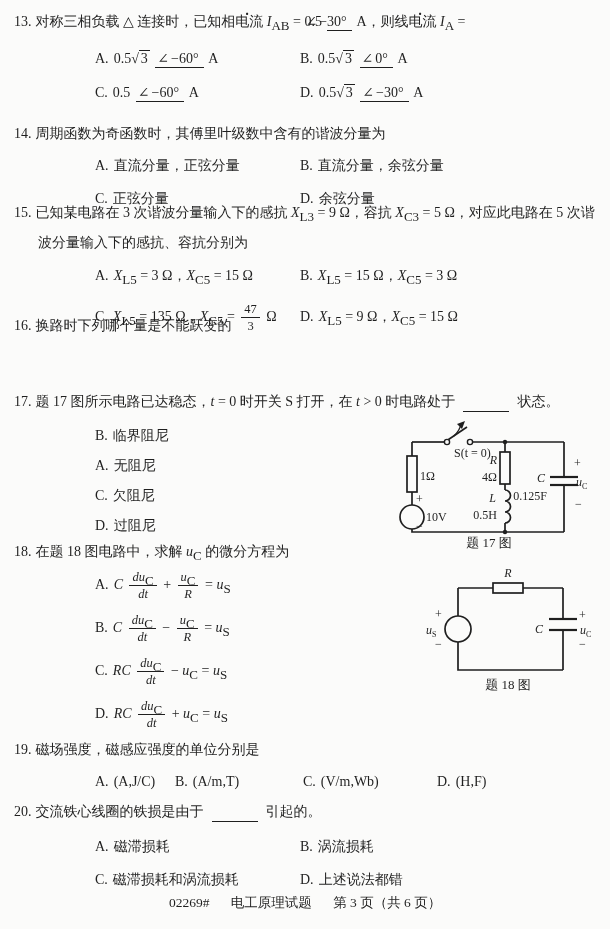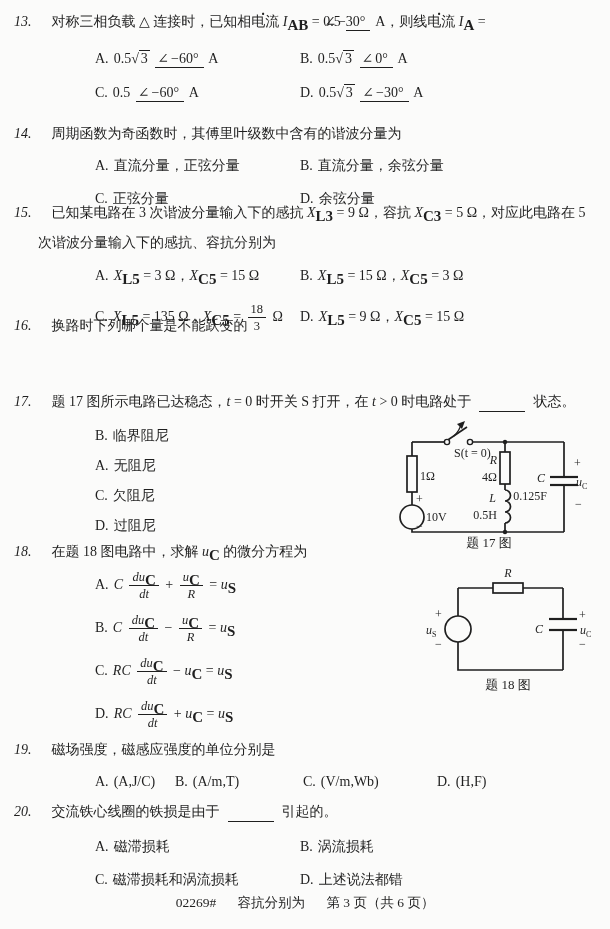--- a/index.html
+++ b/index.html
@@ -6,38 +6,38 @@
   .page{
     position:relative;width:610px;height:929px;margin:0 auto;
     background:#fbfbfa;color:#1f1f1f;overflow:hidden;
     font-family:"Liberation Serif","DejaVu Serif",serif;
     font-size:14px;line-height:20px;
   }
   .q{position:absolute;left:14px;right:10px;}
   #q13{top:12px}#q14{top:124px}#q15{top:198px}#q16{top:316px}
   #q17{top:392px}#q18{top:542px}#q19{top:740px}#q20{top:802px}
   .stem{padding-left:24px;text-indent:-24px;}
-  .qnum{margin-right:20px;font-style:italic;}
+  .qnum{margin-right:4px;}
   #q15 .stem{line-height:30px;}
   .optrow{display:flex;margin-left:81px;align-items:baseline;}
   #q13 .stem{margin-bottom:17px}#q13 .optrow{height:34px}
   #q14 .stem{margin-bottom:12px}#q14 .optrow{height:33px}
   #q15 .stem{margin-bottom:8px}#q15 .optrow{height:36px}
   #q16 .stem{margin-bottom:12px}
   #q17 .stem{margin-bottom:14px}#q17 .optrow{height:30px}
   #q18 .stem{margin-bottom:8px}#q18 .optrow{height:43px;}
   #q19 .stem{margin-bottom:12px}
   #q20 .stem{margin-bottom:15px}#q20 .optrow{height:33px}
   .opt{display:inline-block;white-space:nowrap;}
   .w205{width:205px}.w80{width:80px}.w128{width:128px}.w134{width:134px}
   .olabel{margin-right:5px;}
   .var{font-style:italic;}
   .vdot{position:relative;}
   .vdot::after{content:"·";position:absolute;left:40%;top:-0.62em;font-weight:bold;font-style:normal;}
-  sub.vsub{font-size:15px;font-style:normal;line-height:0;font-weight:bold;}
+  sub.vsub{font-size:13px;font-style:normal;line-height:0;}
   .ang{display:inline-block;border-bottom:1px solid currentColor;padding:0 5px 1px 2px;line-height:15px;margin:0 2px;}
   .ang .sym{margin-right:2px;}
   .rad{border-top:1px solid currentColor;padding:0 2px;}
   .frac{display:inline-block;vertical-align:middle;text-align:center;font-size:12.5px;line-height:1.15;margin:0 3px;}
   .frac .fn{display:block;border-bottom:1px solid currentColor;padding:0 3px 1px;}
   .frac .fd{display:block;padding-top:1px;}
   .blank{display:inline-block;border-bottom:1.2px solid currentColor;height:14px;margin:0 8px;vertical-align:bottom;}
   .fig{position:absolute;}
   #fig17{left:394px;top:420px;}
   #fig18{left:402px;top:556px;}
@@ -79,21 +79,21 @@
     </div>
   </section>
 
   <section class="q" id="q15">
     <div class="stem"><span class="qnum">15.</span><span>已知某电路在 3 次谐波分量输入下的感抗 <span class="var">X</span><sub class="vsub">L3</sub> = 9 Ω，容抗 <span class="var">X</span><sub class="vsub">C3</sub> = 5 Ω，对应此电路在 5 次谐波分量输入下的感抗、容抗分别为</span></div>
     <div class="optrow">
       <span class="opt w205"><span class="olabel">A.</span><span><span class="var">X</span><sub class="vsub">L5</sub> = 3 Ω，<span class="var">X</span><sub class="vsub">C5</sub> = 15 Ω</span></span>
       <span class="opt"><span class="olabel">B.</span><span><span class="var">X</span><sub class="vsub">L5</sub> = 15 Ω，<span class="var">X</span><sub class="vsub">C5</sub> = 3 Ω</span></span>
     </div>
     <div class="optrow">
-      <span class="opt w205"><span class="olabel">C.</span><span><span class="var">X</span><sub class="vsub">L5</sub> = 135 Ω，<span class="var">X</span><sub class="vsub">C5</sub> = <span class="frac"><span class="fn">18</span><span class="fd">3</span></span> Ω</span></span>
+      <span class="opt w205"><span class="olabel">C.</span><span><span class="var">X</span><sub class="vsub">L5</sub> = 135 Ω，<span class="var">X</span><sub class="vsub">C5</sub> = <span class="frac"><span class="fn">47</span><span class="fd">3</span></span> Ω</span></span>
       <span class="opt"><span class="olabel">D.</span><span><span class="var">X</span><sub class="vsub">L5</sub> = 9 Ω，<span class="var">X</span><sub class="vsub">C5</sub> = 15 Ω</span></span>
     </div>
   </section>
 
   <section class="q" id="q16">
     <div class="stem"><span class="qnum">16.</span><span>换路时下列哪个量是不能跃变的</span></div>
   </section>
 
   <section class="q" id="q17">
     <div class="stem"><span class="qnum">17.</span><span>题 17 图所示电路已达稳态，<span class="var">t</span> = 0 时开关 S 打开，在 <span class="var">t</span> &gt; 0 时电路处于<span class="blank" style="width: 46px;"></span>状态。</span></div>
@@ -215,17 +215,17 @@
     <text x="33" y="92">−</text>
     <text x="141" y="77" text-anchor="end" class="it">C</text>
     <text x="177" y="63">+</text>
     <text x="178" y="78"><tspan class="it">u</tspan><tspan class="sb" dy="3">C</tspan></text>
     <text x="177" y="92">−</text>
     <text x="106" y="133" text-anchor="middle" class="cap">题 18 图</text>
   </svg>
 
   <div class="footer">
     <span>02269#</span>
-    <span>容抗分别为</span>
+    <span>电工原理试题</span>
     <span>第 3 页（共 6 页）</span>
   </div>
 
 </div>
 
 </body></html>

